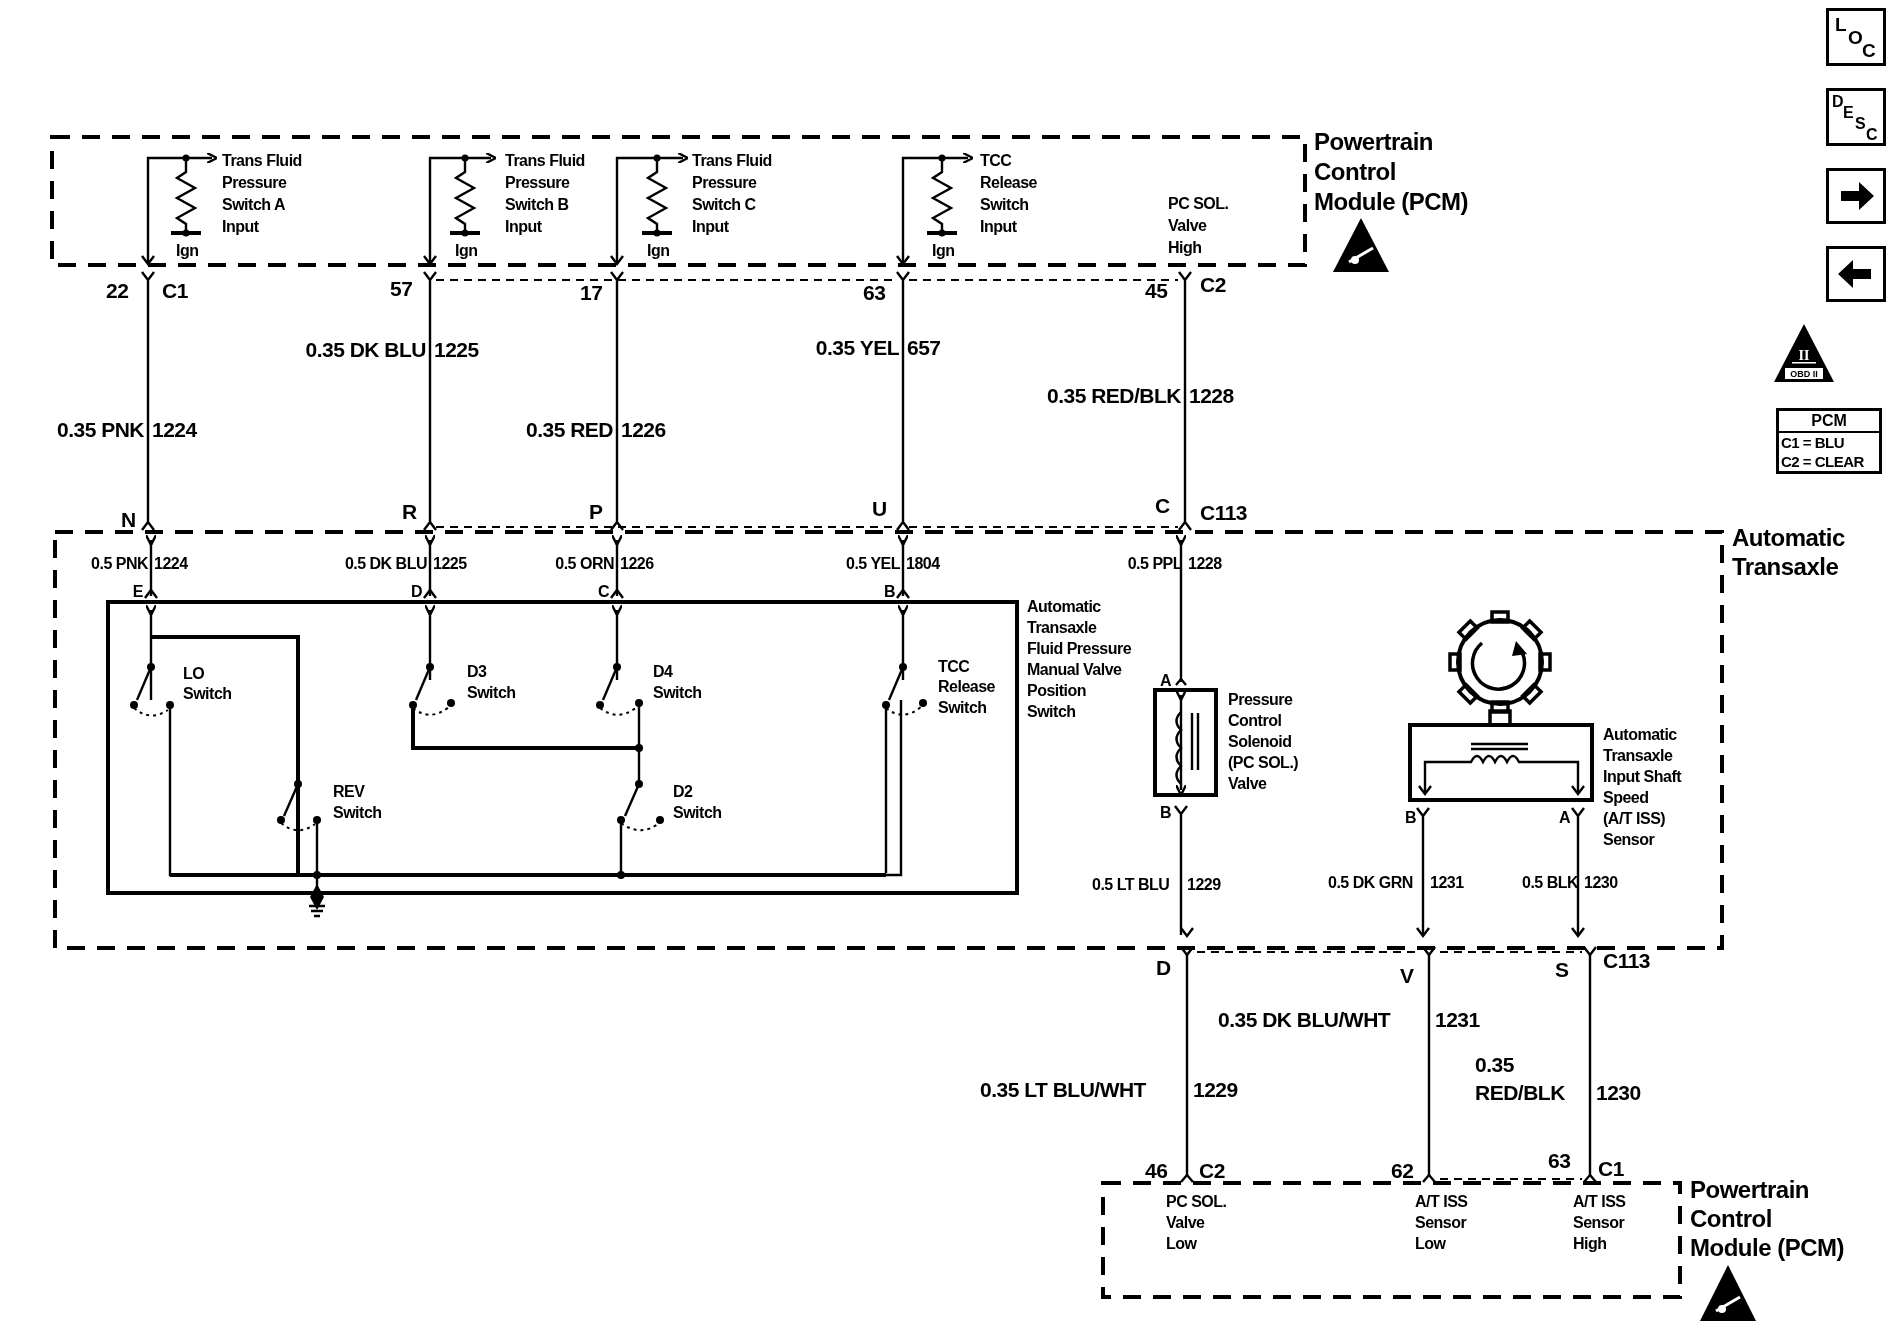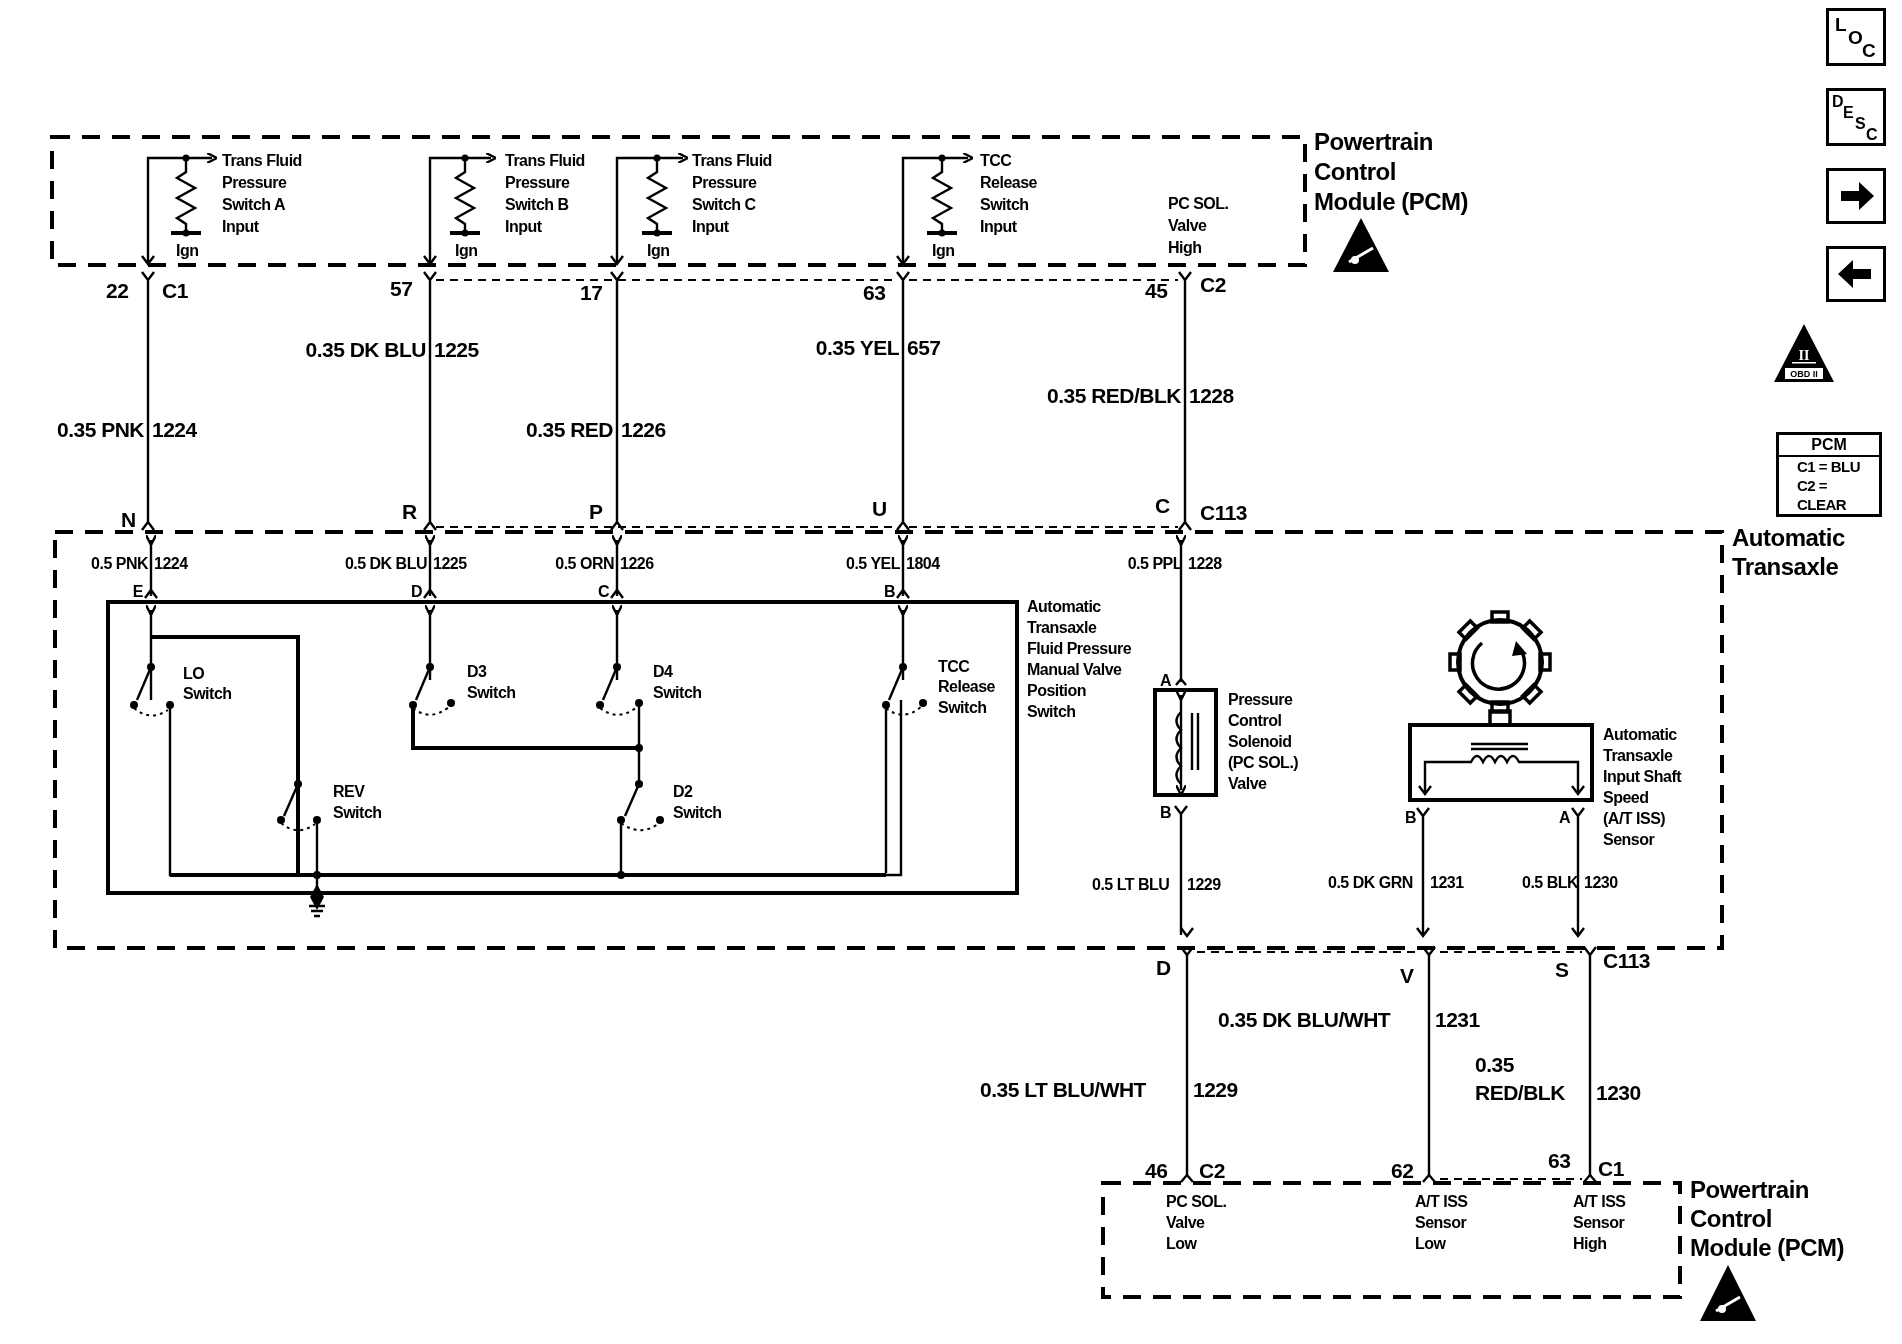--- a/index.html
+++ b/index.html
@@ -8,23 +8,23 @@
   .w { stroke: #000; stroke-width: 2.4; fill: none; }
   .wt { stroke: #000; stroke-width: 4; fill: none; }
   .dash { stroke: #000; stroke-width: 4; fill: none; stroke-dasharray: 18 12; }
   .dashs { stroke: #000; stroke-width: 2; fill: none; stroke-dasharray: 8 6; }
   .dot { fill: #000; }
   .t { font-family: "Liberation Sans", sans-serif; font-weight: bold; fill: #000; letter-spacing: -0.5px; }
   .ts { font-size: 16px; }
   .tm { font-size: 21px; }
   .tl { font-size: 24px; }
   .nav-icon { position: absolute; border: 3px solid #000; background: #fff; box-sizing: border-box; cursor: pointer; }
-  .legend { position: absolute; left: 1776px; top: 408px; width: 106px; border: 3px solid #000; box-sizing: border-box; font-family: "Liberation Sans", sans-serif; font-weight: bold; margin-top: 24px; }
+  .legend { position: absolute; left: 1776px; top: 408px; width: 106px; border: 3px solid #000; box-sizing: border-box; font-family: "Liberation Sans", sans-serif; font-weight: bold; }
   .legend .lh { text-align: center; font-size: 16px; border-bottom: 2px solid #000; padding: 1px 0; }
-  .legend .lr { font-size: 15px; padding: 0 18px; line-height: 19px; letter-spacing: -0.5px; }
+  .legend .lr { font-size: 15px; padding: 0 2px; line-height: 19px; letter-spacing: -0.5px; }
 </style>
 </head>
 <body>
 
 <div class="nav-icon" style="left:1826px;top:8px;width:60px;height:58px;">
   <svg width="54" height="52">
     <text class="t" x="6" y="20" font-size="19">L</text>
     <text class="t" x="19" y="33" font-size="19">O</text>
     <text class="t" x="33" y="46" font-size="19">C</text>
   </svg>

